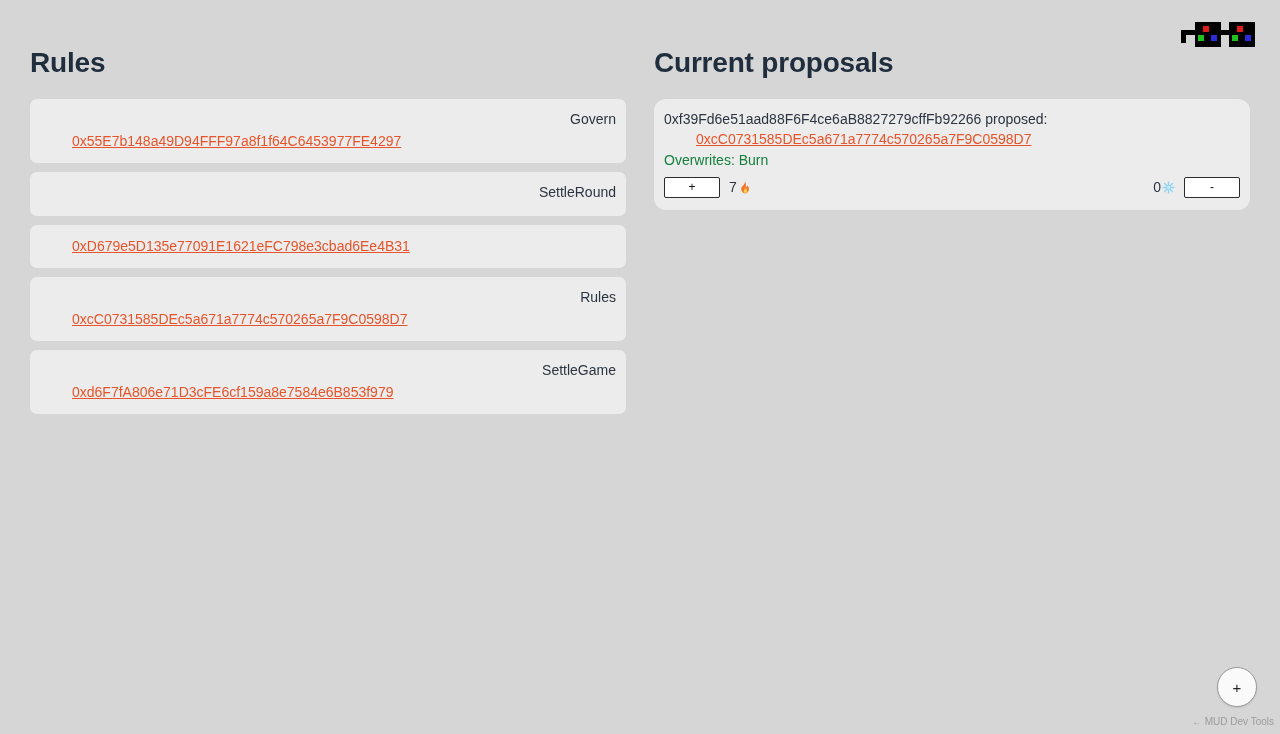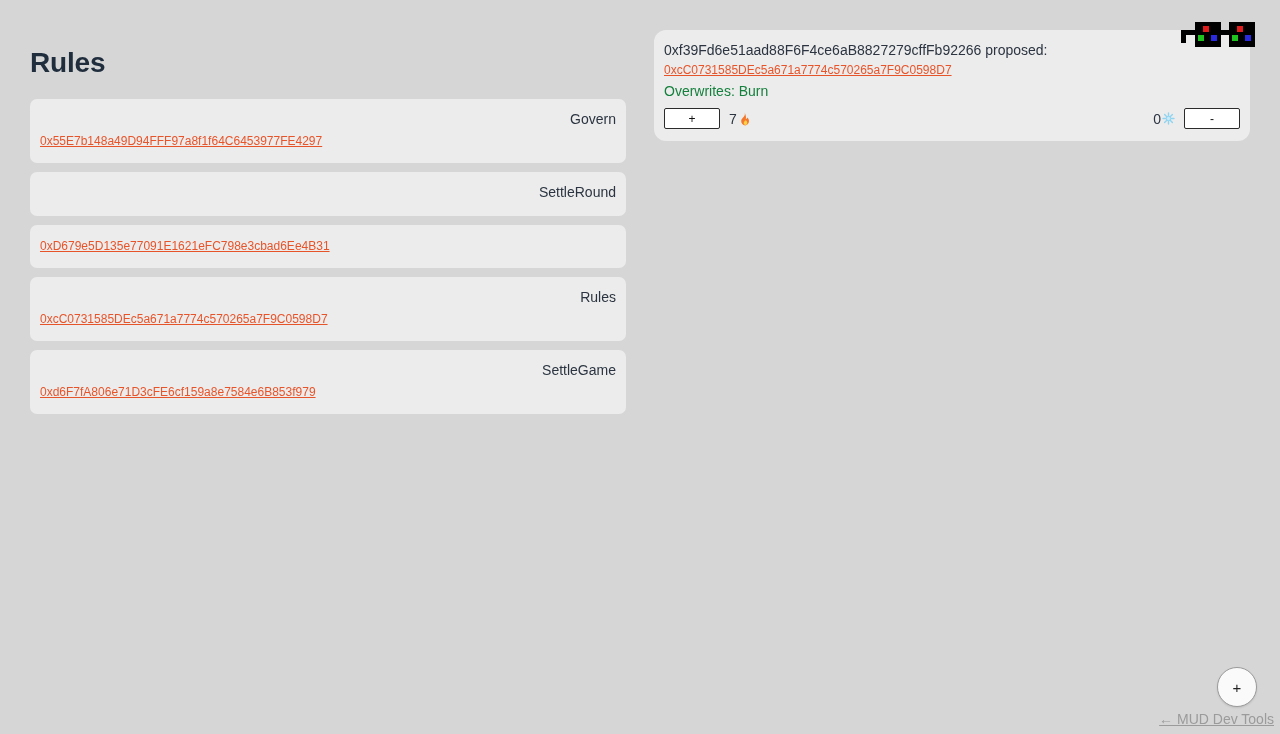--- a/index.html
+++ b/index.html
@@ -58,28 +58,29 @@
     margin-bottom: 9px;
   }
   .card-label {
     font-size: 14px;
     color: #2b3440;
     line-height: 19px;
     margin-bottom: 2px;
     text-align: right;
   }
   .addr-link {
-    font-size: 12px;
+    font-size: 14px;
     color: #e8542a;
     text-decoration: underline;
     text-decoration-color: #e8542a;
     line-height: 20px;
     display: inline-block;
     cursor: pointer;
     word-break: break-all;
+    margin-left: 32px;
   }
 
   
   .proposal-card {
     background: #ececec;
     border-radius: 12px;
     padding: 11px 10px 12px 10px;
   }
   .proposal-head {
     font-size: 14px;
@@ -170,24 +171,23 @@
     display: flex;
     align-items: center;
     justify-content: center;
     cursor: pointer;
     box-shadow: 0 1px 2px rgba(0,0,0,0.10);
   }
   .devtools-label {
     position: absolute;
     right: 6px;
     bottom: 7px;
-    font-size: 14px;
+    font-size: 10px;
     color: #9b9b9b;
     white-space: nowrap;
-    text-decoration: underline;
   }
 </style>
 </head>
 <body>
 
 <div class="page">
 
   <div class="logo">
     <svg viewBox="0 0 76 33" width="76" height="33" aria-hidden="true">
 
@@ -232,20 +232,21 @@
         <a class="addr-link" href="#">0xcC0731585DEc5a671a7774c570265a7F9C0598D7</a>
       </div>
 
       <div class="card">
         <div class="card-label">SettleGame</div>
         <a class="addr-link" href="#">0xd6F7fA806e71D3cFE6cf159a8e7584e6B853f979</a>
       </div>
     </div>
 
     <div class="col-proposals">
+      <h1 class="section-title">Current proposals</h1>
 
       <div class="proposal-card">
         <div class="proposal-head">0xf39Fd6e51aad88F6F4ce6aB8827279cffFb92266 proposed:</div>
         <a class="addr-link" href="#">0xcC0731585DEc5a671a7774c570265a7F9C0598D7</a>
         <div class="proposal-overwrites">Overwrites: Burn</div>
 
         <div class="proposal-controls">
           <div class="controls-left">
             <button class="vote-btn">+</button>
             <span class="count">

